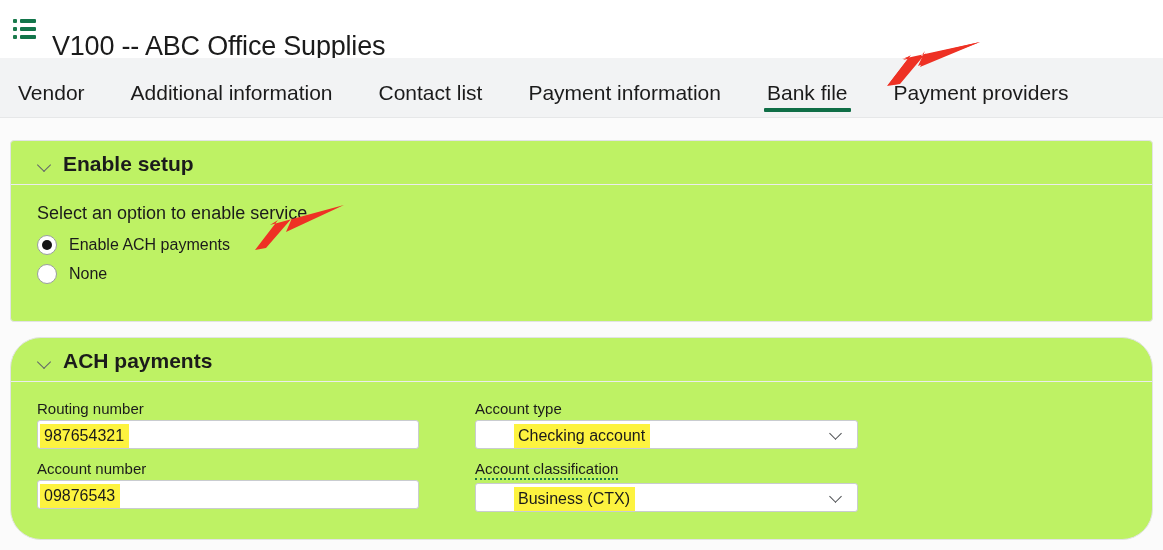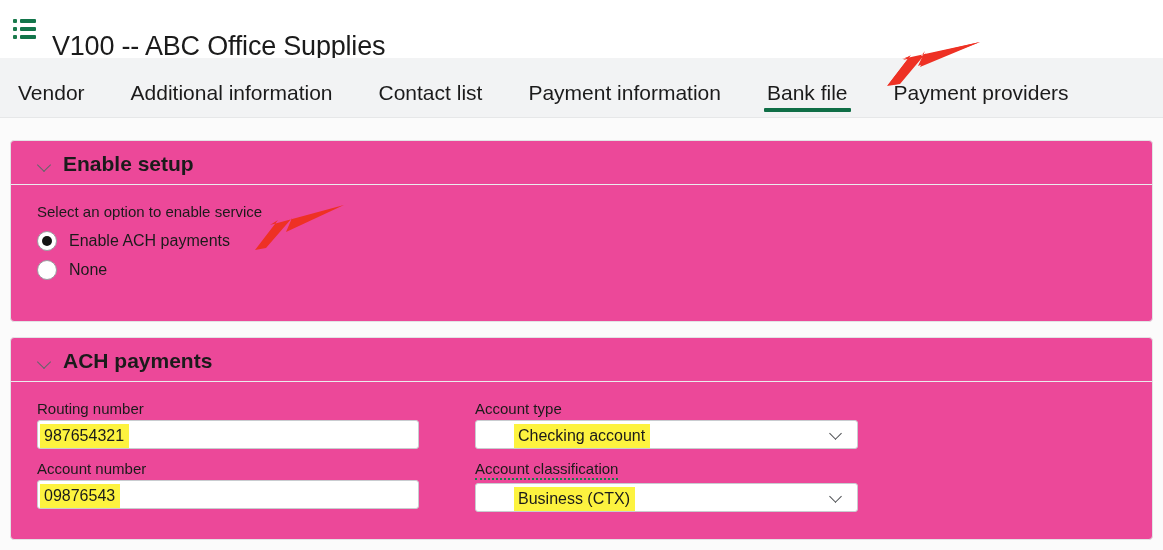--- a/index.html
+++ b/index.html
@@ -52,27 +52,27 @@
   .tab .tab-underline {
     position: absolute; left: 18px; right: 18px; bottom: 5px;
     height: 4px; background: #0f6e46; border-radius: 1px;
     display: none;
   }
   .tab.active .tab-underline { display: block; }
 
   
   .card {
     position: absolute;
-    background: #ec4899;
+    background: #bef264;
     border: 1px solid #e2e3e5;
     border-radius: 4px;
     left: 10px; width: 1143px;
   }
   #card-enable { top: 140px; height: 182px; }
-  #card-ach   { top: 337px; height: 203px; }
+  #card-ach   { top: 337px; height: 203px; border-radius: 31px; }
 
   .section-head {
     position: relative;
     display: flex; align-items: center;
     padding: 12px 0 10px 26px;
     border-bottom: 1px solid #ebecee;
     margin: 0 0px;
     cursor: pointer;
   }
   .chev {
@@ -87,21 +87,21 @@
     transform: rotate(45deg);
   }
   .section-title {
     font-size: 21px; font-weight: bold; color: #1b1b1b; line-height: 1;
   }
 
   .card-body { padding: 18px 26px 0 26px; position: relative; }
 
   
   .group-label {
-    font-size: 15px; color: #1b1b1b; margin-bottom: 6px;
+    font-size: 18px; color: #1b1b1b; margin-bottom: 6px;
   }
   .radio-row { display: flex; align-items: center; height: 29px; cursor: pointer; }
   .radio {
     width: 20px; height: 20px; border-radius: 50%;
     border: 1.5px solid #9a9da1; background: #fff;
     margin-right: 12px; position: relative; flex: none;
   }
   .radio.checked::after {
     content: ""; position: absolute; left: 50%; top: 50%;
     width: 10px; height: 10px; border-radius: 50%;

